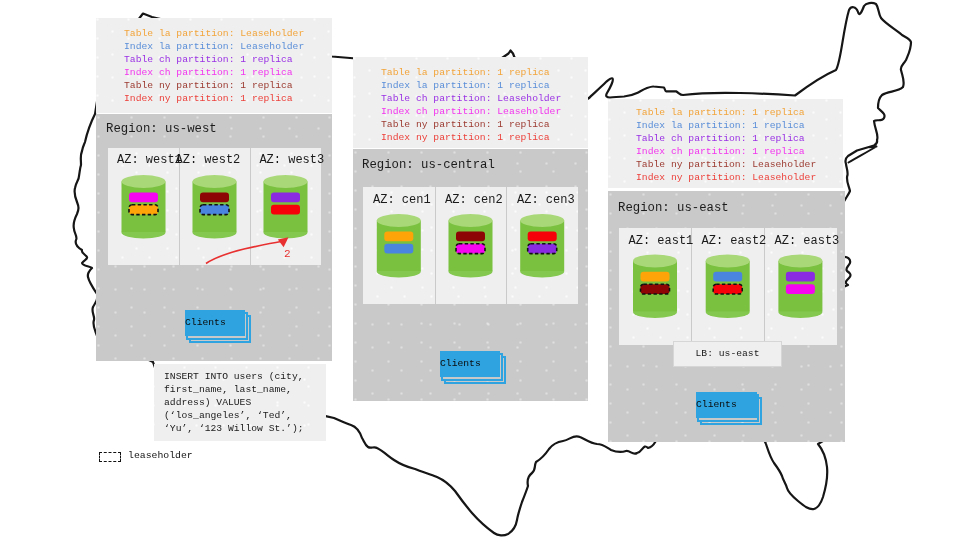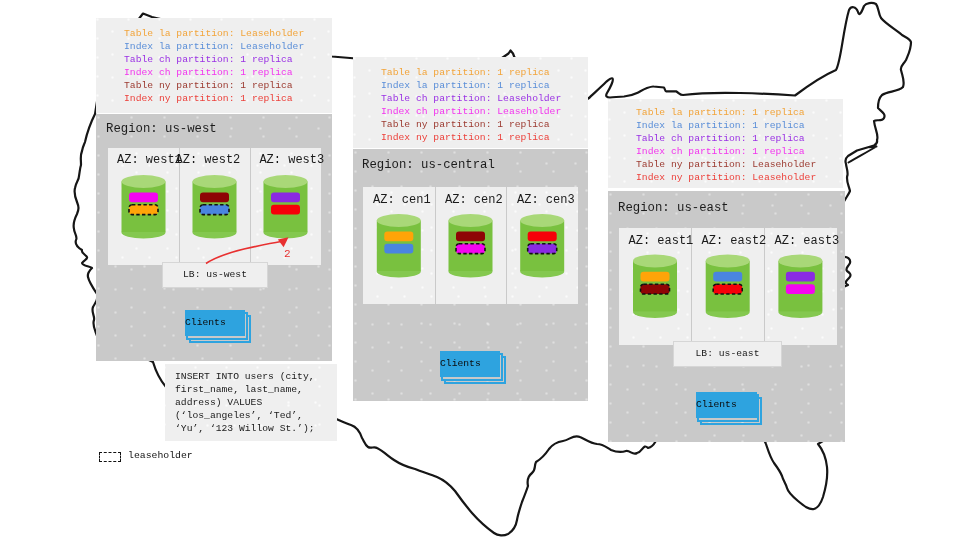--- a/index.html
+++ b/index.html
@@ -163,21 +163,20 @@
 </div>
 <div class="panel" style="left:96px;top:113.5px;width:236px;height:247.5px;z-index:1;">
   <div class="rt" style="left:10px;top:8px;text-align:center;">Region: us-west</div>
   <div class="azbox" style="left:11.5px;top:34px;width:213.5px;height:117.5px;">
     <div class="col" style="left:71.2px;"></div>
     <div class="col" style="left:142.4px;"></div>
     <div class="azl" style="left:9.5px;top:5.5px;">AZ: west1</div>
     <div class="azl" style="left:68px;top:5.5px;">AZ: west2</div>
     <div class="azl" style="left:151.9px;top:5.5px;">AZ: west3</div>
   </div>
-  <div class="lb" style="left:66px;top:148.5px;width:104px;height:24px;line-height:24px;z-index:4;">LB: us-west</div>
   <div class="cle" style="left:93px;top:201px;width:58px;height:24px;"></div>
   <div class="cle" style="left:90px;top:198px;width:58px;height:24px;background:#c9c9c9;"></div>
   <div class="cl" style="left:89px;top:196.5px;width:60px;height:26px;line-height:26px;">Clients</div>
 </div>
 
 <div class="box tb" style="left:353px;top:57px;width:235px;height:91px;z-index:1;box-sizing:border-box;"><span class="c1">Table la partition: 1 replica</span>
 <span class="c2">Index la partition: 1 replica</span>
 <span class="c3">Table ch partition: Leaseholder</span>
 <span class="c4">Index ch partition: Leaseholder</span>
 <span class="c5">Table ny partition: 1 replica</span>
@@ -212,21 +211,21 @@
     <div class="azl" style="left:10px;top:5.5px;">AZ: east1</div>
     <div class="azl" style="left:83px;top:5.5px;">AZ: east2</div>
     <div class="azl" style="left:156px;top:5.5px;">AZ: east3</div>
   </div>
   <div class="lb" style="left:65px;top:150px;width:107px;height:24px;line-height:24px;z-index:4;">LB: us-east</div>
   <div class="cle" style="left:92px;top:205.5px;width:58px;height:24px;"></div>
   <div class="cle" style="left:89px;top:202.5px;width:58px;height:24px;background:#c9c9c9;"></div>
   <div class="cl" style="left:88px;top:201px;width:61px;height:26px;line-height:26px;">Clients</div>
 </div>
 
-<div class="sql" style="left:165px;top:364px;width:172px;height:77px;z-index:1;box-sizing:border-box;">INSERT INTO users (city,
+<div class="sql" style="left:154px;top:364px;width:172px;height:77px;z-index:1;box-sizing:border-box;">INSERT INTO users (city,
 first_name, last_name,
 address) VALUES
 (‘los_angeles’, ‘Ted’,
 ‘Yu’, ‘123 Willow St.’);</div>
 
 <div class="abs" style="left:99px;top:452px;width:22px;height:10px;background:#ffffff;border:1.6px dashed #111;z-index:1;box-sizing:border-box;"></div>
 <div class="abs" style="left:128px;top:450px;font-size:9.8px;color:#111;z-index:1;">leaseholder</div>
 
 <svg class="abs" style="left:0;top:0;z-index:2" width="960" height="540" viewBox="0 0 960 540">
     <ellipse cx="143.5" cy="232.5" rx="22" ry="6" fill="#84c84f"></ellipse>

